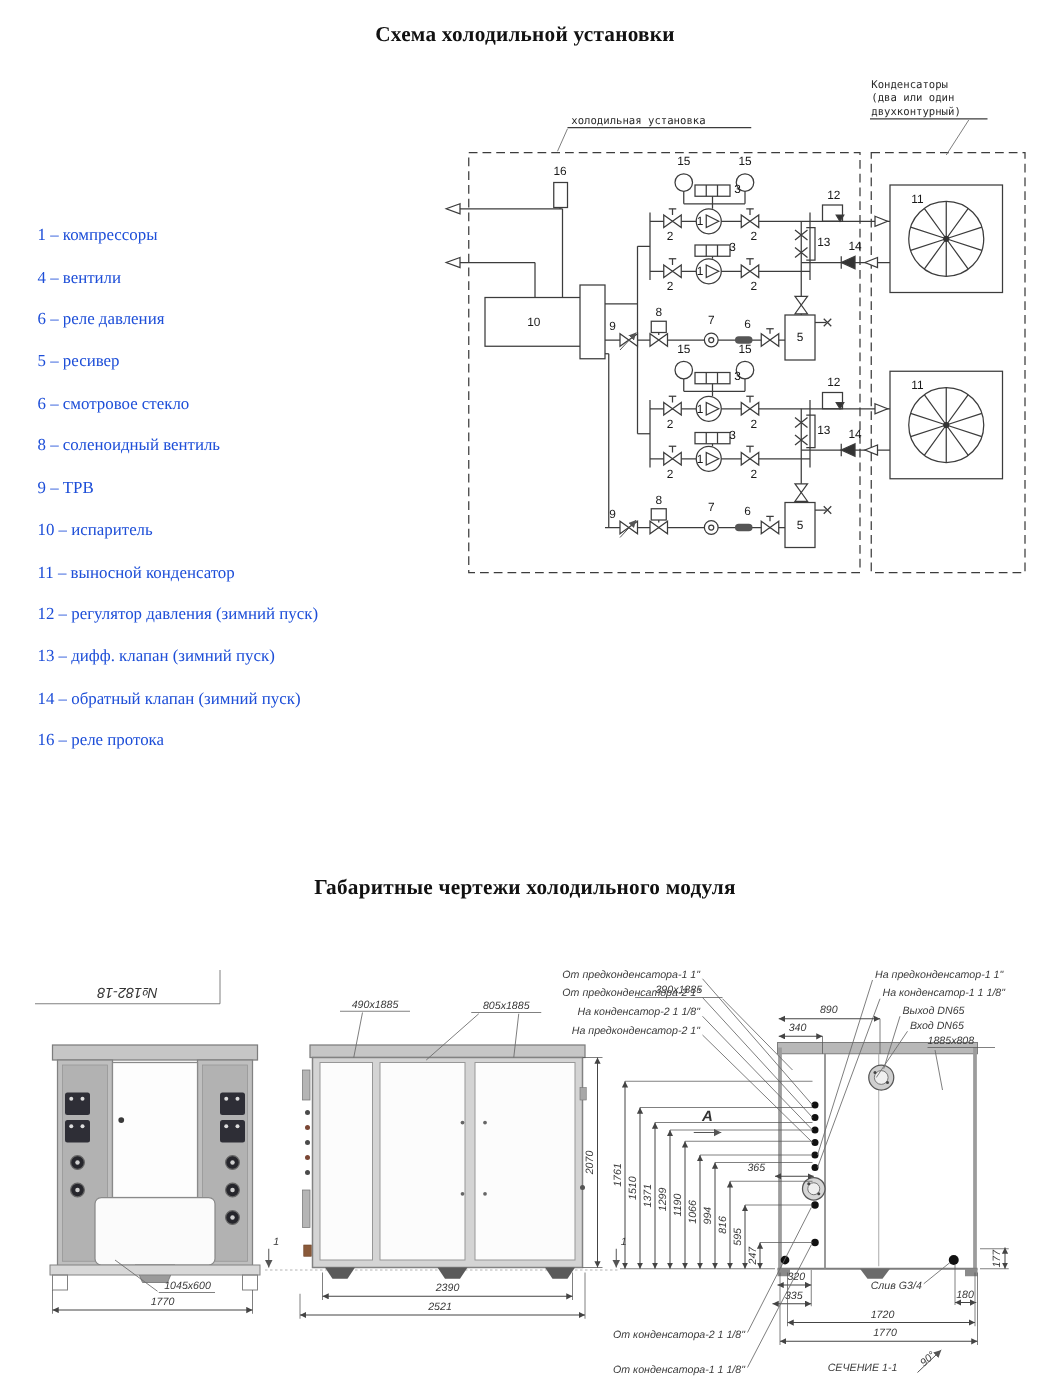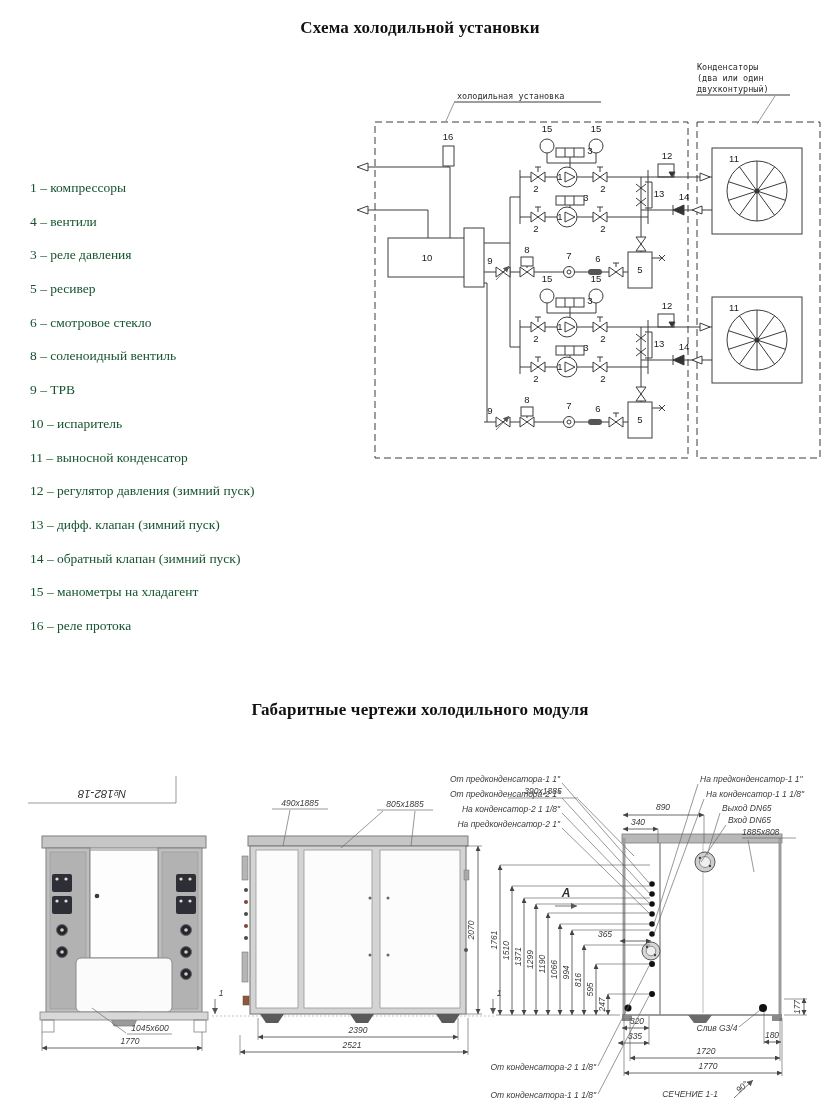--- a/index.html
+++ b/index.html
@@ -1,21 +1,21 @@
 <!DOCTYPE html>
 <html><head>
 <meta charset="utf-8">
 <style>
   html,body{margin:0;padding:0;background:#fff;}
   #page{position:relative;width:840px;height:1120px;background:#fff;overflow:hidden;
         font-family:"Liberation Serif",serif;color:#111;}
   .title{position:absolute;left:0;width:840px;text-align:center;font-weight:bold;
          font-size:17px;letter-spacing:.2px;}
   #legend{position:absolute;left:30px;top:180px;width:330px;}
-  .legend-item{height:33.7px;font-size:13.5px;color:#14532d;}
+  .legend-item{height:33.7px;font-size:13.5px;color:#1d4ed8;}
   svg{position:absolute;}
   svg text{font-family:"Liberation Sans",sans-serif;fill:#222;}
   .p{stroke:#3c3c3c;stroke-width:1;fill:none;}
   .pw{stroke:#3c3c3c;stroke-width:1;fill:#fff;}
   .pf{stroke:#3c3c3c;stroke-width:1;fill:#333;}
   .pd{stroke:#3c3c3c;stroke-width:1;fill:none;stroke-dasharray:7 4;}
   .ldr{stroke:#6b6b6b;stroke-width:.7;fill:none;}
   .ext{stroke:#555;stroke-width:.6;fill:none;}
   .dim{stroke:#444;stroke-width:.8;fill:none;marker-start:url(#mA);marker-end:url(#mA);}
   .arr{stroke:#555;stroke-width:.8;fill:none;marker-end:url(#mB);}
@@ -30,31 +30,30 @@
 <body>
 
 <div id="page">
 
   <div class="title" style="top:18px">Схема холодильной установки</div>
   <div class="title" style="top:700px">Габаритные чертежи холодильного модуля</div>
 
   <div id="legend">
       <div class="legend-item">1 – компрессоры</div>
       <div class="legend-item">4 – вентили</div>
-      <div class="legend-item">3 – реле давления</div>
+      <div class="legend-item">6 – реле давления</div>
       <div class="legend-item">5 – ресивер</div>
       <div class="legend-item">6 – смотровое стекло</div>
       <div class="legend-item">8 – соленоидный вентиль</div>
       <div class="legend-item">9 – ТРВ</div>
       <div class="legend-item">10 – испаритель</div>
       <div class="legend-item">11 – выносной конденсатор</div>
       <div class="legend-item">12 – регулятор давления (зимний пуск)</div>
       <div class="legend-item">13 – дифф. клапан (зимний пуск)</div>
       <div class="legend-item">14 – обратный клапан (зимний пуск)</div>
-      <div class="legend-item">15 – манометры на хладагент</div>
       <div class="legend-item">16 – реле протока</div>
     </div>
 
   <svg id="svg-schem" viewBox="350 55 490 420" style="left:350px;top:55px;width:490px;height:420px">
     <defs>
       <marker id="mA" markerWidth="6" markerHeight="6" refX="5" refY="2.5" orient="auto-start-reverse" markerUnits="userSpaceOnUse">
         <path d="M0,0 L5,2.5 L0,5 z" fill="#444"></path>
       </marker>
       <marker id="mB" markerWidth="7" markerHeight="7" refX="6" refY="3" orient="auto" markerUnits="userSpaceOnUse">
         <path d="M0,0 L6,3 L0,6 z" fill="#555"></path>

